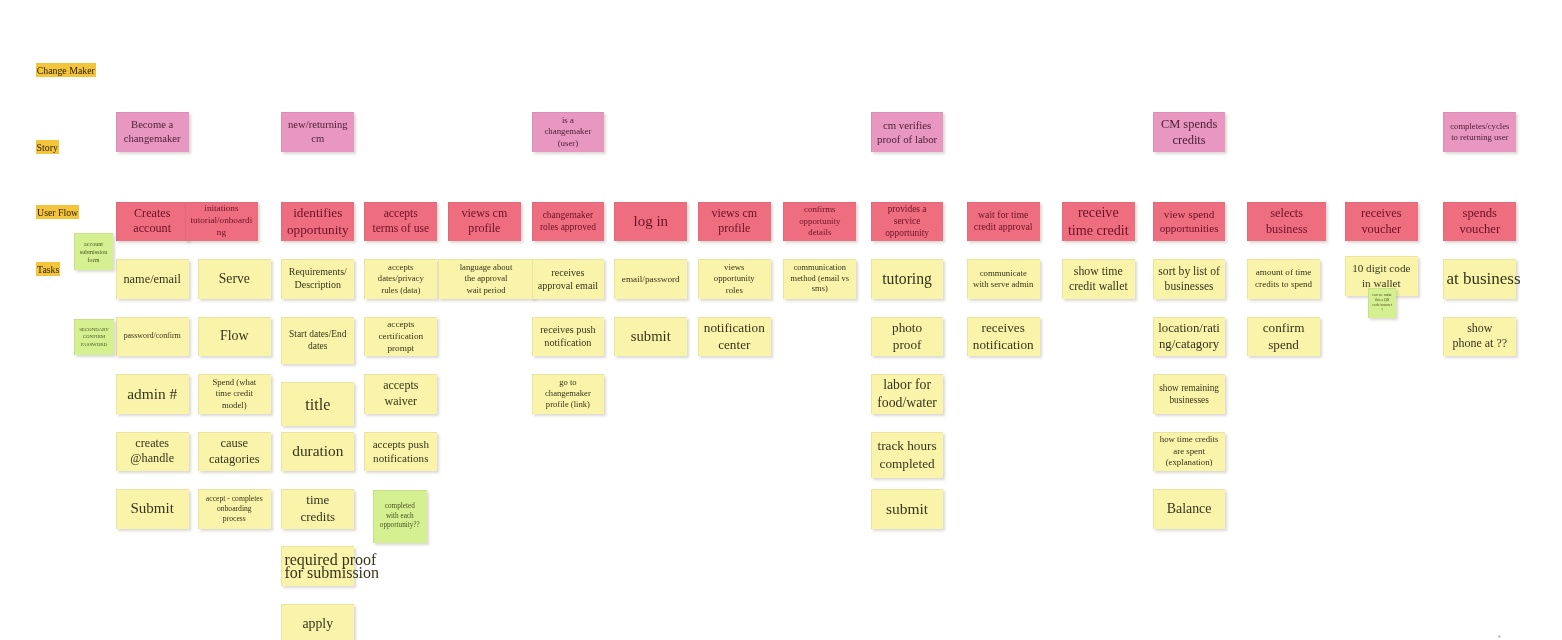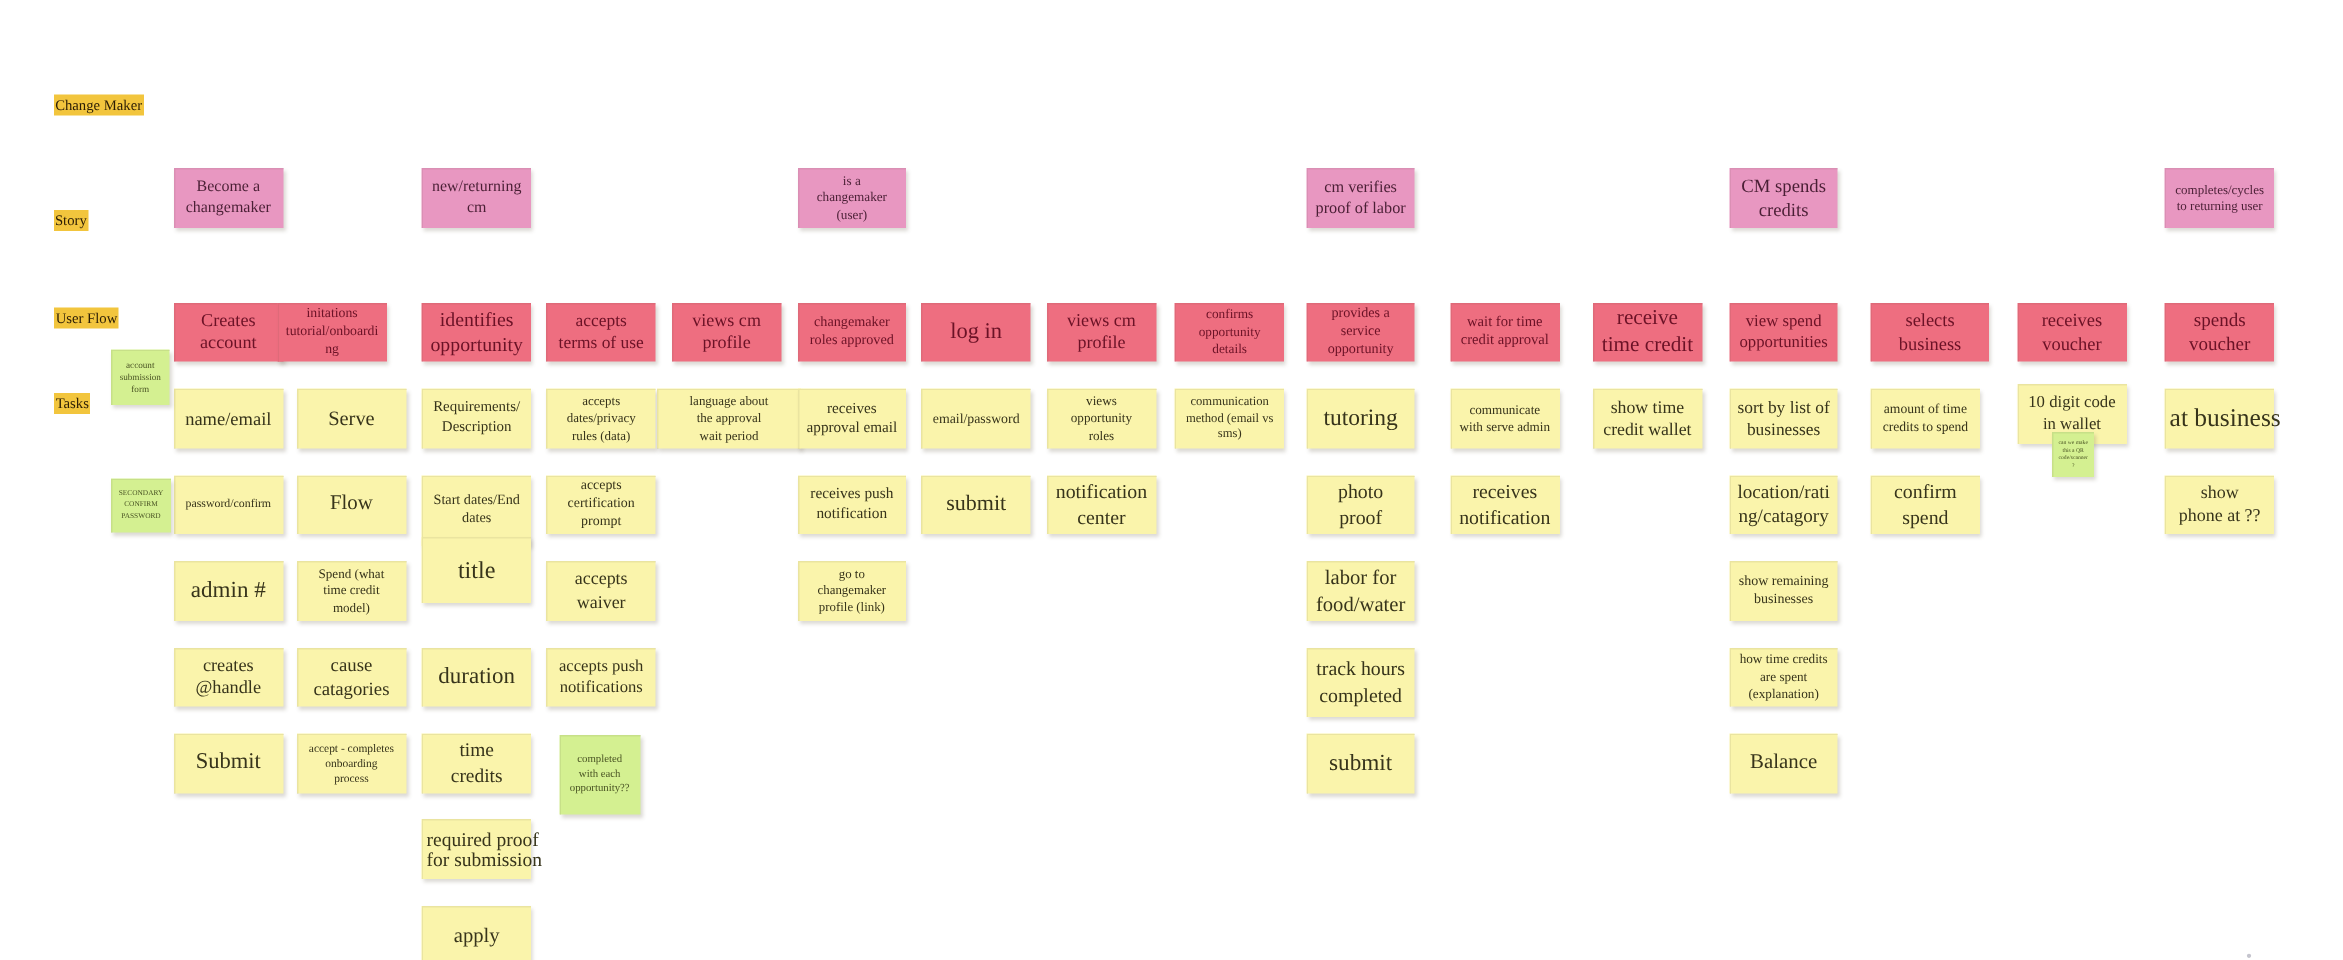--- a/index.html
+++ b/index.html
@@ -208,21 +208,21 @@
     </div>
   <div class="note n-yellow" style="left:1443.4px;top:268.6px;width:72.8px;height:39.6px;font-size:11.98px;line-height:15.6px">
       <span class="nt">show<br>phone at ??</span>
     </div>
   <div class="note n-yellow" style="left:115.8px;top:326.1px;width:72.8px;height:39.6px;font-size:15.38px;line-height:20.0px">
       <span class="nt">admin #</span>
     </div>
   <div class="note n-yellow" style="left:197.9px;top:326.1px;width:72.8px;height:39.6px;font-size:8.73px;line-height:11.3px">
       <span class="nt">Spend (what<br>time credit<br>model)</span>
     </div>
-  <div class="note n-yellow" style="left:281.4px;top:310px;width:72.8px;height:44px;font-size:16.13px;line-height:21.0px">
+  <div class="note n-yellow" style="left:281.4px;top:334px;width:72.8px;height:44px;font-size:16.13px;line-height:21.0px">
       <span class="nt">title</span>
     </div>
   <div class="note n-yellow" style="left:364.4px;top:326.1px;width:72.8px;height:39.6px;font-size:11.98px;line-height:15.6px">
       <span class="nt">accepts<br>waiver</span>
     </div>
   <div class="note n-yellow" style="left:531.5px;top:326.1px;width:72.8px;height:39.6px;font-size:8.58px;line-height:11.2px">
       <span class="nt">go to<br>changemaker<br>profile (link)</span>
     </div>
   <div class="note n-yellow" style="left:870.7px;top:326.1px;width:72.8px;height:39.6px;font-size:13.77px;line-height:17.9px">
       <span class="nt">labor for<br>food/water</span>
@@ -256,21 +256,21 @@
     </div>
   <div class="note n-yellow" style="left:281.4px;top:441.0px;width:72.8px;height:39.6px;font-size:12.94px;line-height:16.8px">
       <span class="nt">time<br>credits</span>
     </div>
   <div class="note n-yellow" style="left:870.7px;top:441.0px;width:72.8px;height:39.6px;font-size:15.48px;line-height:20.1px">
       <span class="nt">submit</span>
     </div>
   <div class="note n-yellow" style="left:1152.7px;top:441.0px;width:72.8px;height:39.6px;font-size:13.89px;line-height:18.1px">
       <span class="nt">Balance</span>
     </div>
-  <div class="note n-yellow" style="left:281.4px;top:498.4px;width:72.8px;height:39.6px;font-size:13px;line-height:13.1px">
+  <div class="note n-yellow" style="left:281.4px;top:498.4px;width:72.8px;height:39.6px;font-size:16px;line-height:13.1px">
       <span class="nt">required proof<br>for submission</span>
     </div>
   <div class="note n-yellow" style="left:281.4px;top:555.9px;width:72.8px;height:39.6px;font-size:13.76px;line-height:17.9px">
       <span class="nt">apply</span>
     </div>
   <div class="note n-green" style="left:74.0px;top:185.1px;width:39.0px;height:37.1px;font-size:6.12px;line-height:8.0px">
       <span class="nt">account<br>submission<br>form</span>
     </div>
   <div class="note n-green" style="left:73.9px;top:271.0px;width:40.2px;height:36.3px;font-size:4.91px;line-height:7.5px">
       <span class="nt">SECONDARY<br>CONFIRM<br>PASSWORD</span>

